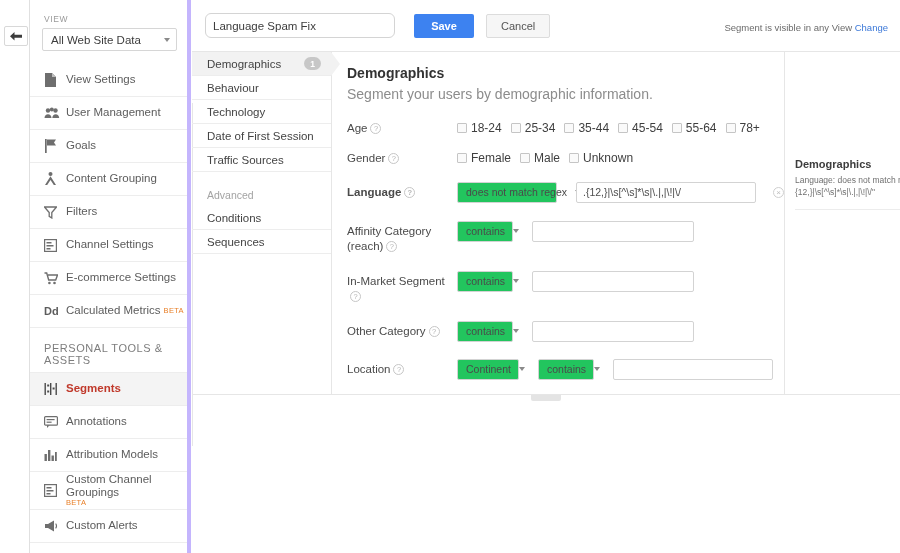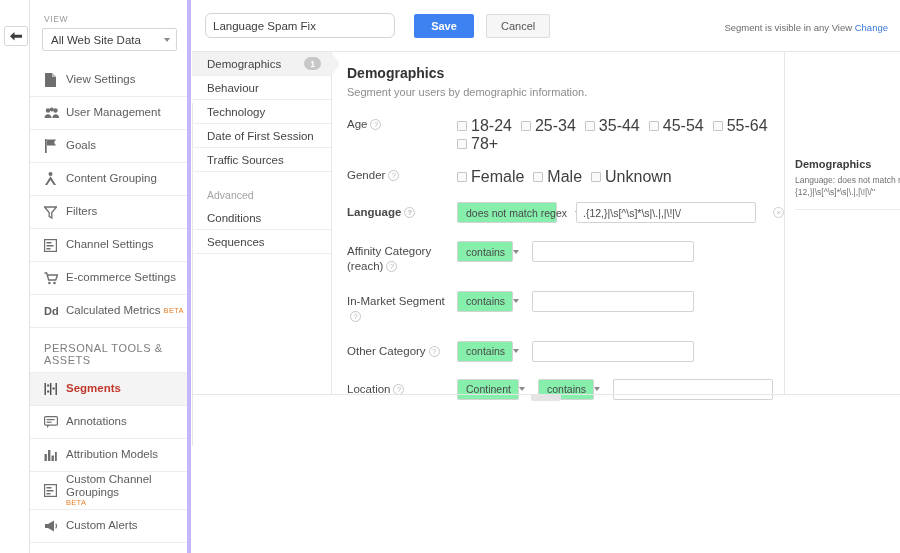--- a/index.html
+++ b/index.html
@@ -183,21 +183,21 @@
     padding: 6px 0 5px 15px;
   }
 
   
   #form {
     flex: 1;
     padding: 13px 0 0 15px;
     position: relative;
   }
   #form-title { font-size: 14px; font-weight: bold; color: #333; }
-  #form-sub { font-size: 11px; color: #8c8c8c; margin-top: 5px; }
+  #form-sub { font-size: 14px; color: #8c8c8c; margin-top: 5px; }
 
   .row { display: flex; align-items: flex-start; margin-top: 14px; gap: 10px; }
   .row-label {
     width: 100px; min-width: 100px;
     font-size: 11.5px; color: #4a4a4a;
     padding-top: 3px; line-height: 1.3;
   }
   .row-label.bold { font-weight: bold; }
   .help {
     display: inline-flex; align-items: center; justify-content: center;
@@ -206,25 +206,25 @@
     font-size: 7.5px; margin-left: 3px; vertical-align: 1px;
     cursor: pointer;
   }
   .cb-group { display: flex; align-items: center; flex-wrap: wrap; padding-top: 3px; }
   .cb-item { display: flex; align-items: center; margin-right: 9px; cursor: pointer; }
   .cb {
     width: 10px; height: 10px;
     border: 1px solid #c5c5c5; background: #fafafa;
     border-radius: 1px; margin-right: 4px;
   }
-  .cb-text { font-size: 16px; color: #3f3f3f; }
+  .cb-text { font-size: 12px; color: #3f3f3f; }
 
   .select {
     height: 21px; border: 1px solid #d3d3d3; border-radius: 2px;
-    background: #86efac;
+    background: #22c55e;
     display: inline-flex; align-items: center;
     padding: 0 5px 0 8px;
     font-size: 10.5px; color: #4a4a4a;
     cursor: pointer;
   }
   .select .sel-txt { margin-right: 8px; white-space: nowrap; }
   .select.w-narrow { min-width: 56px; }
   .text-input {
     height: 21px; border: 1px solid #d3d3d3; border-radius: 2px;
     background: #fff; padding: 0 6px;

